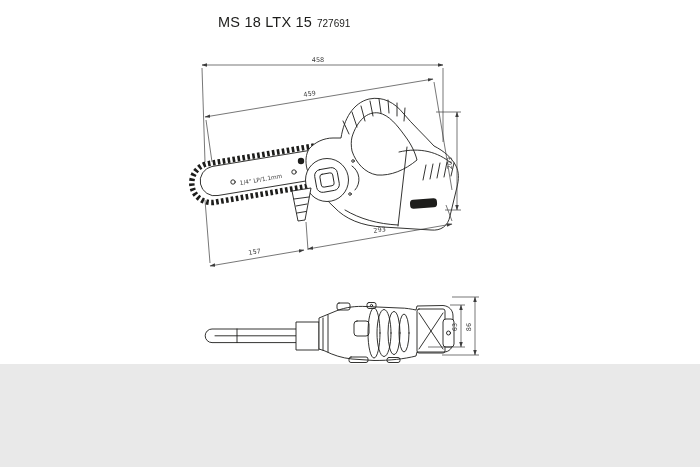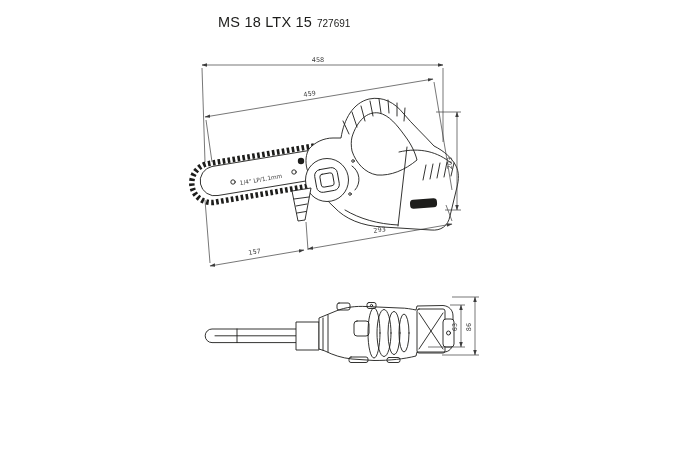--- a/index.html
+++ b/index.html
@@ -4,21 +4,21 @@
 <style>
   :root{
     --line-color:#1d1d1b;
     --dim-color:#3c3c3c;
     --logo-color:#000000;
     --background:#ffffff;
   }
   html,body{margin:0;padding:0;}
   body{background:#e9e9e9;font-family:"Liberation Sans",sans-serif;}
   .page{
-    position:relative;width:700px;height:467px;background:var(--background);
+    position:relative;width:700px;height:364px;background:var(--background);
     overflow:hidden;
   }
   .title{
     position:absolute;left:218px;top:14px;font-size:14.5px;color:var(--line-color);
     letter-spacing:.2px;
   }
   .article{
     position:absolute;left:317px;top:18px;font-size:10px;color:var(--line-color);
   }
   .drawing{position:absolute;left:0;top:0;width:700px;height:467px;}

